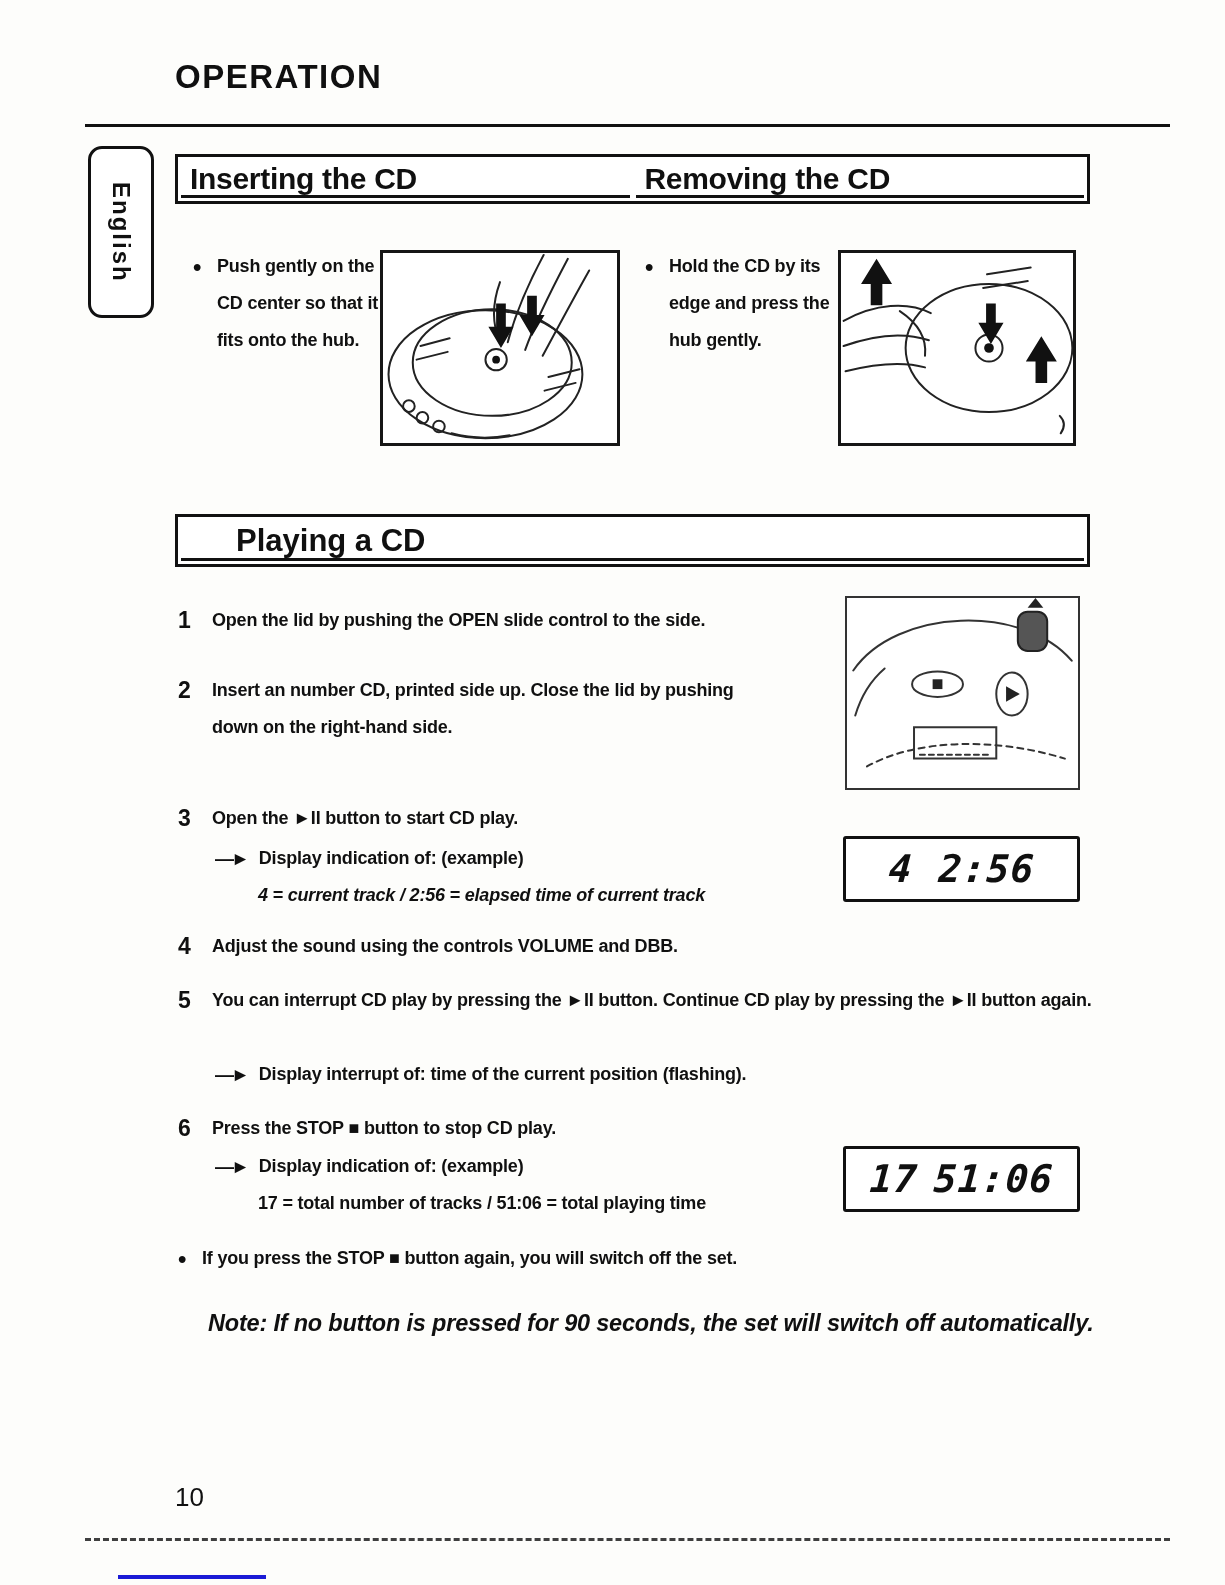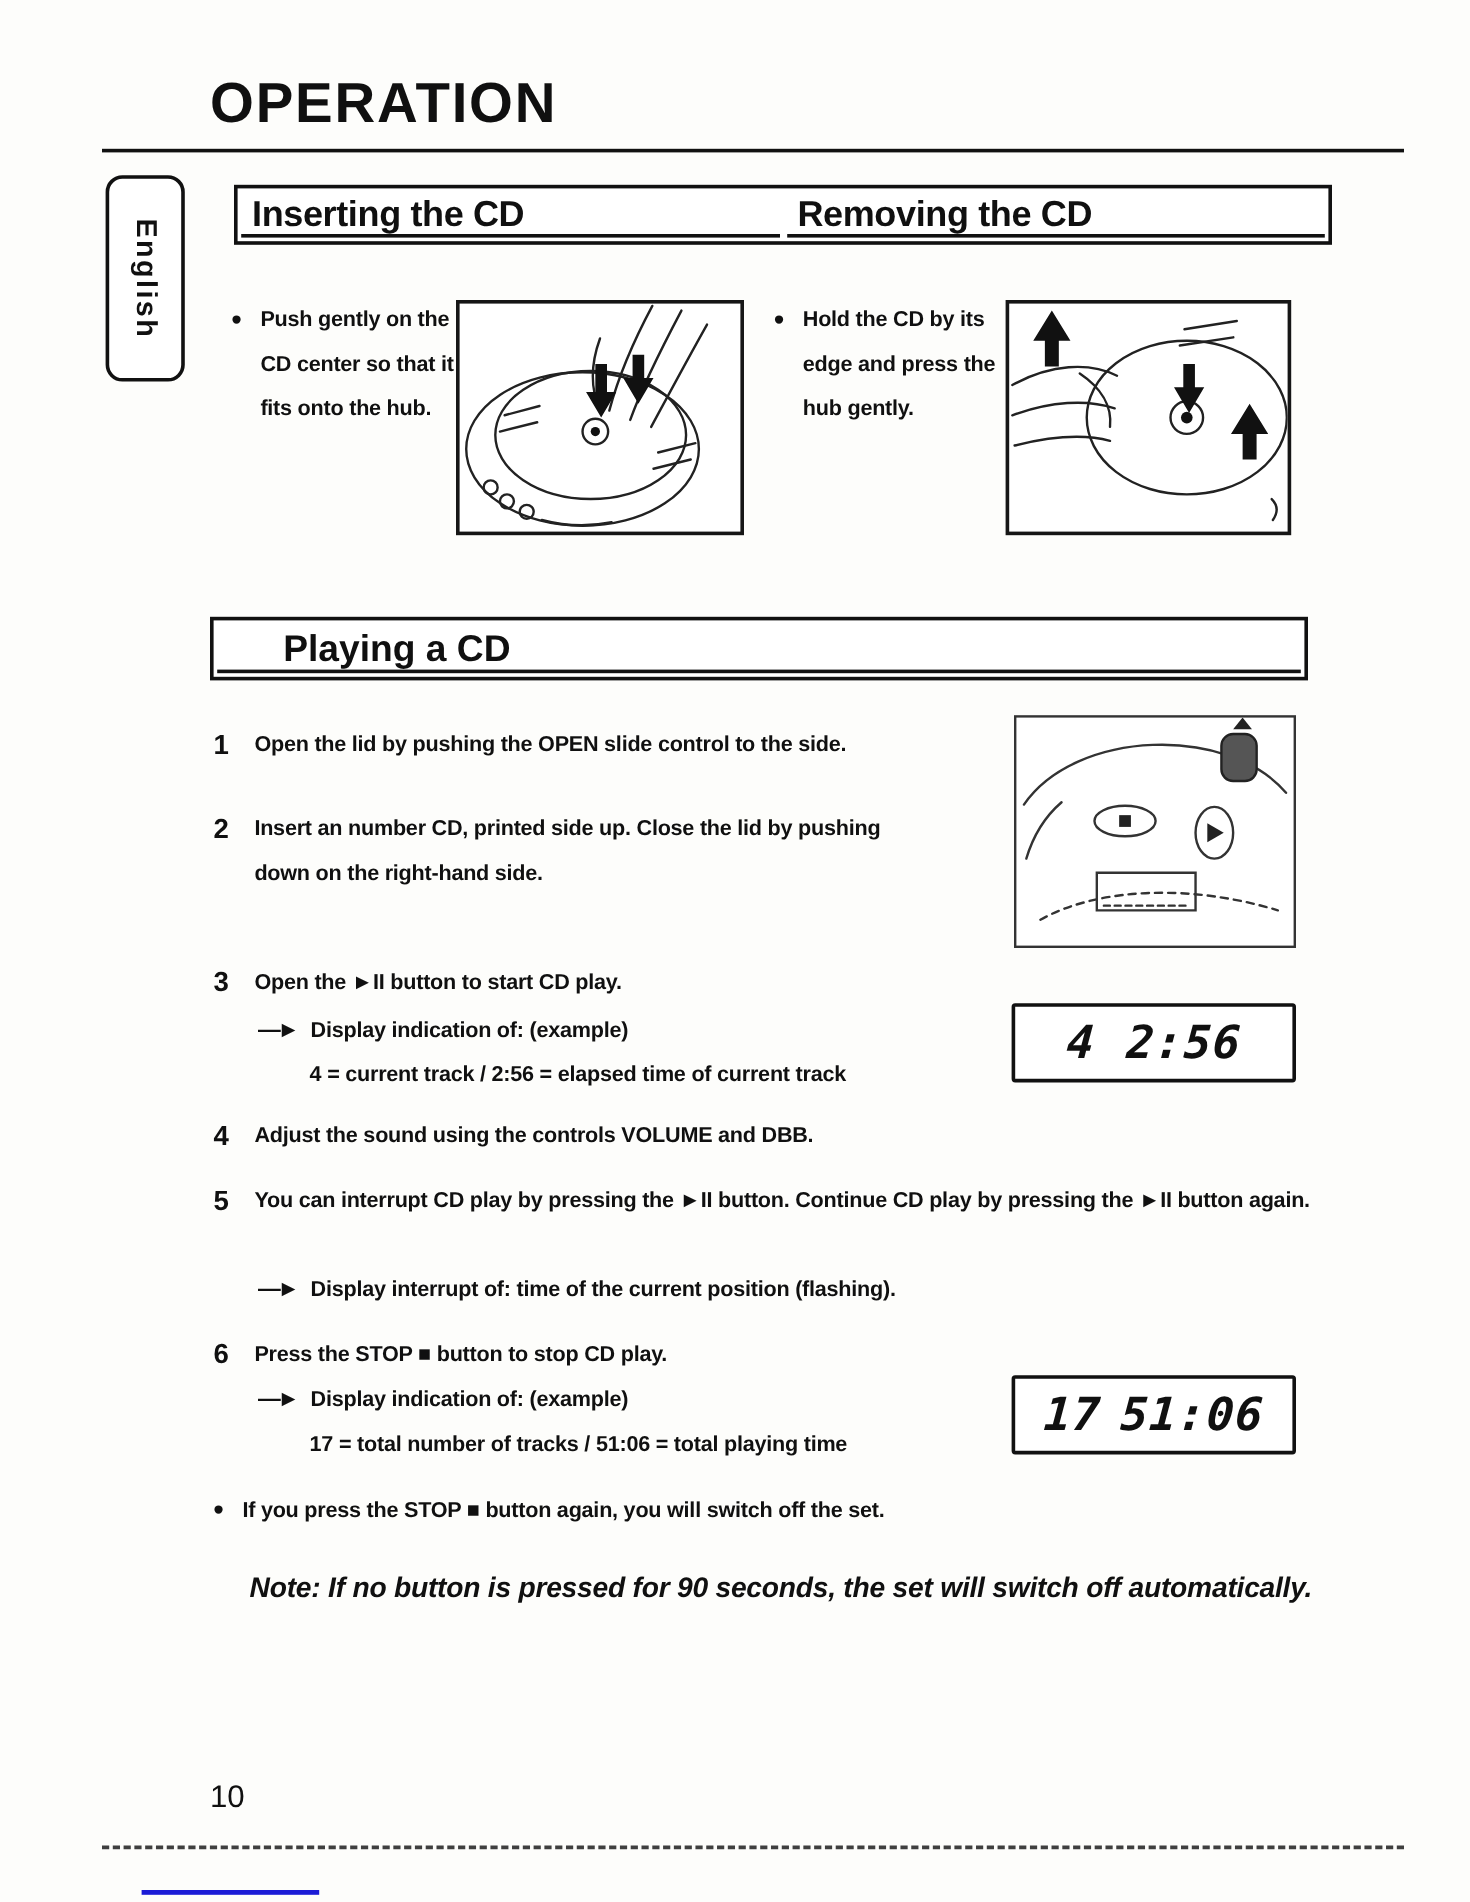--- a/index.html
+++ b/index.html
@@ -4,36 +4,36 @@
 <style>
   * { margin:0; padding:0; box-sizing:border-box; }
   html,body { background:#e8e8e8; }
   .page {
     position:relative; width:1225px; height:1585px; margin:0 auto;
     background:#fdfdfb; overflow:hidden; color:#101010;
     font-family:"Liberation Sans", sans-serif;
   }
   .abs { position:absolute; }
 
-  .title { left:175px; top:58px; font-size:47px; font-weight:700; letter-spacing:1.5px; }
+  .title { left:175px; top:58px; font-size:33px; font-weight:700; letter-spacing:1.5px; }
   .title-rule { left:85px; top:124px; width:1085px; height:3px; background:#111; }
 
   .lang-tab {
     left:88px; top:146px; width:66px; height:172px;
     border:3px solid #111; border-radius:14px; background:#fff;
     display:flex; align-items:center; justify-content:center;
   }
   .lang-tab span {
     writing-mode:vertical-rl; text-orientation:mixed;
     font-size:24px; font-weight:700; letter-spacing:2px;
   }
 
   .header-box {
     left:175px; top:154px; width:915px; height:50px;
-    border:3px solid #111; background:#fff; display:flex;margin-left:20px;
+    border:3px solid #111; background:#fff; display:flex;
   }
   .header-cell { position:relative; flex:1; padding:5px 8px 0 12px; }
   .header-cell .h-title { font-size:30px; font-weight:700; letter-spacing:-0.3px; }
   .rule-under { position:absolute; left:3px; right:3px; bottom:3px; height:3px; background:#111; }
 
   .side-bullet { display:flex; align-items:flex-start; }
   .bullet-glyph { width:24px; font-size:24px; font-weight:700; line-height:37px; flex:0 0 24px; }
   .b-text, .step-text, .subline-text {
     font-size:18px; font-weight:600; line-height:37px; letter-spacing:-0.2px;
   }
@@ -185,21 +185,21 @@
   </div>
 
   <div class="abs step" style="left:178px; top:800px; width:640px;">
     <span class="num">3</span>
     <span class="step-text"><span>Open the </span><span class="glyph">►II</span><span> button to start CD play.</span></span>
   </div>
   <div class="abs subline" style="left:215px; top:840px; width:620px;">
     <span class="arrow-glyph">—►</span>
     <span class="subline-text">Display indication of: (example)</span>
   </div>
-  <div class="abs" style="left:258px; top:877px; width:580px;">
+  <div class="abs" style="left:258px; top:877px; width:580px;font-style:italic;">
     <span class="subline-text">4 = current track / 2:56 = elapsed time of current track</span>
   </div>
   <div class="abs lcd-box" style="left:843px; top:836px; width:237px; height:66px;">
     <span class="lcd">4</span>
     <span class="lcd">2:56</span>
   </div>
 
   <div class="abs step" style="left:178px; top:928px; width:760px;">
     <span class="num">4</span>
     <span class="step-text">Adjust the sound using the controls VOLUME and DBB.</span>

